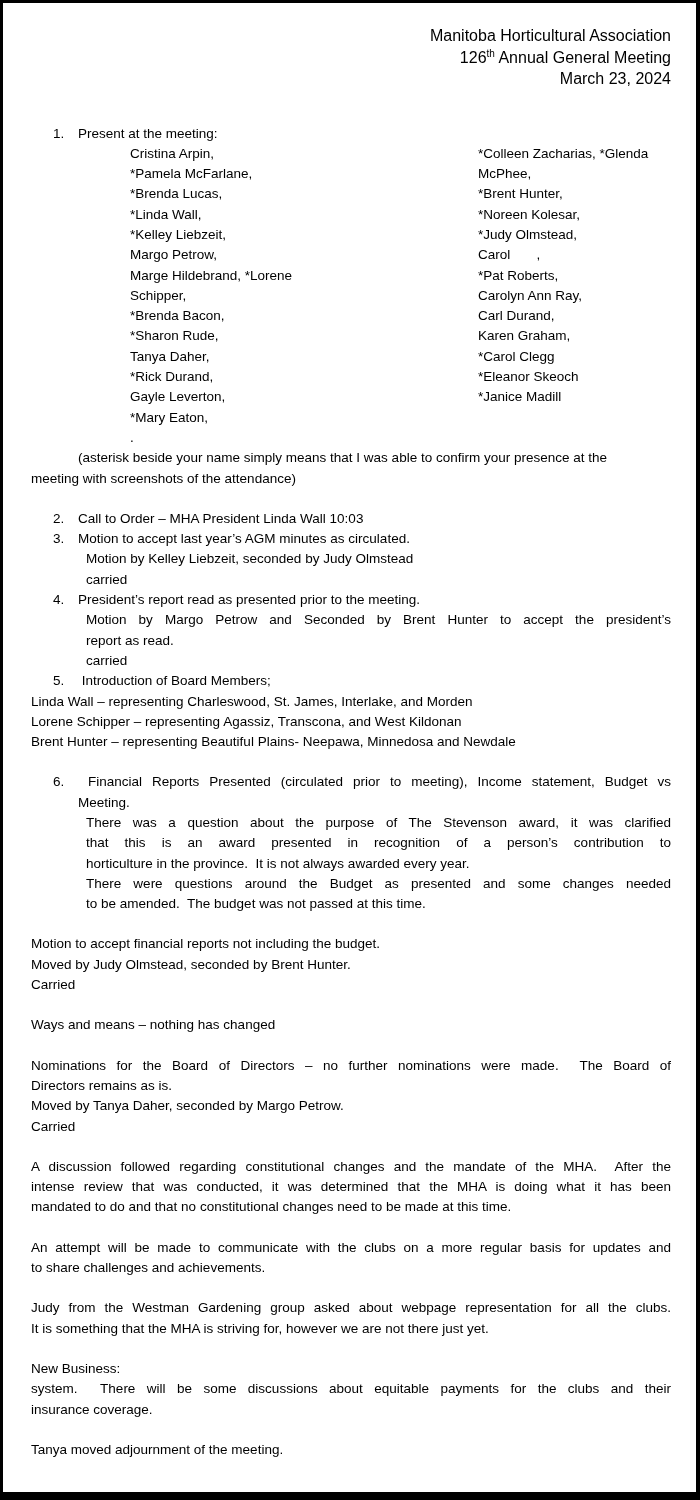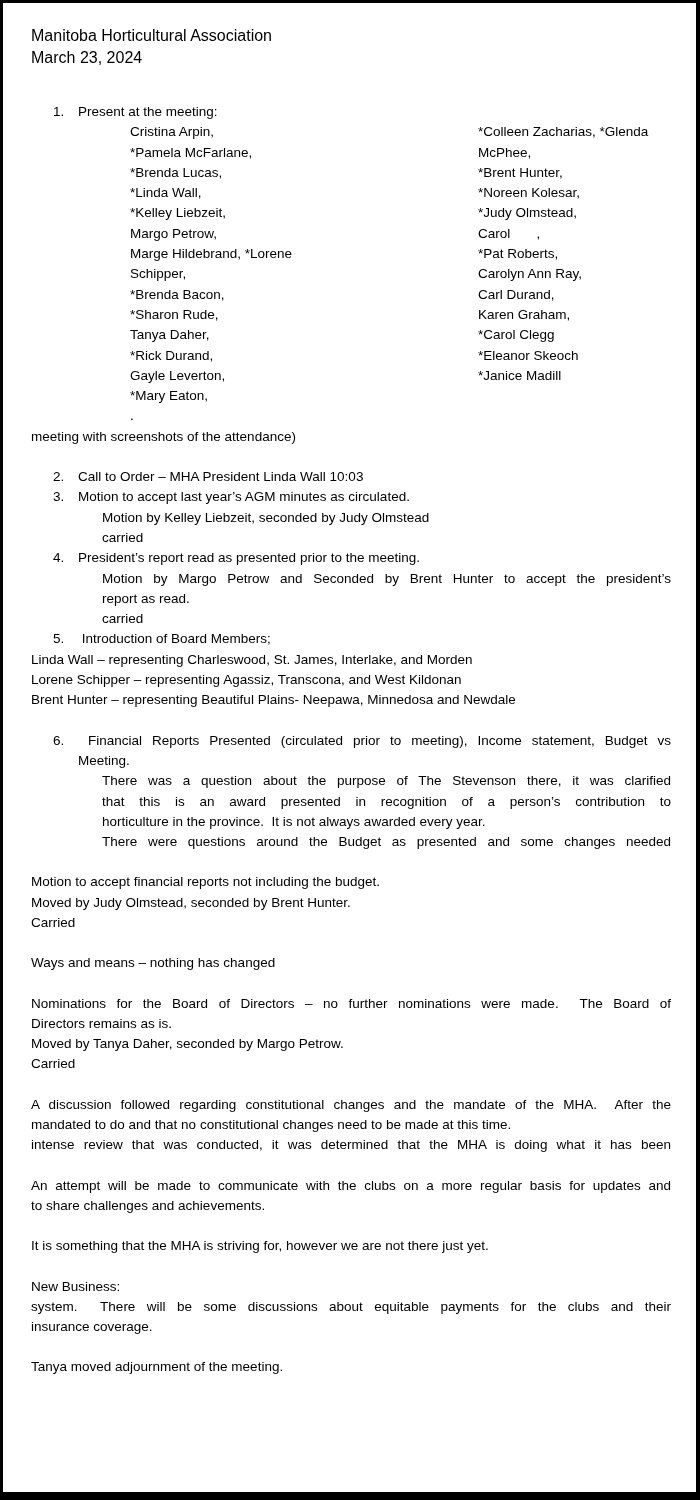--- a/index.html
+++ b/index.html
@@ -9,21 +9,21 @@
     background: #ffffff;
     border: 3px solid #000000;
     border-right-width: 4px;
     border-bottom-width: 8px;
     overflow: hidden;
     font-family: "Liberation Sans", sans-serif;
     font-size: 13.5px;
     color: #000000;
   }
   .content { padding: 22px 25px 0 28px; }
-  .title { text-align: left; font-size: 16px; }
+  .title { text-align: right; font-size: 16px; }
   .tline { line-height: 21.5px; }
   sup { font-size: 10px; vertical-align: super; line-height: 0; }
   .title-gap { height: 34px; }
   .gap { height: 20px; }
 
   .line { line-height: 20.3px; min-height: 20.3px; }
   .jline {
     text-align: justify;
     height: 20.3px;
     overflow: hidden;
@@ -31,33 +31,34 @@
   .jline::after { content: ""; display: inline-block; width: 100%; height: 0; }
 
   .item { display: flex; margin-left: 22px; }
   .num { width: 25px; flex-shrink: 0; line-height: 20.3px; }
   .itext { flex: 1; min-width: 0; }
 
   .cols { display: flex; justify-content: center; }
   .col-left { margin-left: 99px; width: 348px; }
   .col-right { flex: 1; min-width: 0; }
 
-  .sub { margin-left: 71px; }
+  .sub { margin-left: 55px; }
   .c47 { }
   .note .note-l1 { padding-left: 47px; }
   .note div { line-height: 20.3px; }
 </style>
 </head>
 <body>
 
 <div class="page">
   <div class="content">
 
     <div class="title">
       <div class="tline">Manitoba Horticultural Association</div>
+      <div class="tline"><span>126</span><sup>th</sup><span> Annual General Meeting</span></div>
       <div class="tline">March 23, 2024</div>
     </div>
 
     <div class="title-gap"></div>
 
     <div class="item">
       <span class="num">1.</span>
       <div class="itext">
         <div class="line">Present at the meeting:</div>
       </div>
@@ -92,20 +93,21 @@
           <div class="line">Carolyn Ann Ray,</div>
           <div class="line">Carl Durand,</div>
           <div class="line">Karen Graham,</div>
           <div class="line">*Carol Clegg</div>
           <div class="line">*Eleanor Skeoch</div>
           <div class="line">*Janice Madill</div>
         </div>
     </div>
 
     <div class="note">
+      <div class="note-l1">(asterisk beside your name simply means that I was able to confirm your presence at the</div>
       <div>meeting with screenshots of the attendance)</div>
     </div>
 
     <div class="gap"></div>
 
     <div class="item">
       <span class="num">2.</span>
       <div class="itext">
           <div class="line">Call to Order – MHA President Linda Wall 10:03</div>
         </div>
@@ -149,24 +151,25 @@
     <div class="gap"></div>
 
     <div class="item">
       <span class="num">6.</span>
       <div class="itext">
           <div class="line jline">&nbsp;Financial Reports Presented (circulated prior to meeting), Income statement, Budget vs</div>
           <div class="line">Meeting.</div>
         </div>
     </div>
     <div class="sub">
-        <div class="line jline">There was a question about the purpose of The Stevenson there, it was clarified</div>
+        <div class="line jline">There was a question about the purpose of The Stevenson award, it was clarified</div>
         <div class="line jline">that this is an award presented in recognition of a person’s contribution to</div>
         <div class="line">horticulture in the province.&nbsp; It is not always awarded every year.</div>
         <div class="line jline">There were questions around the Budget as presented and some changes needed</div>
+        <div class="line">to be amended.&nbsp; The budget was not passed at this time.</div>
       </div>
 
     <div class="gap"></div>
 
     <div class="c47">
         <div class="line">Motion to accept financial reports not including the budget.</div>
         <div class="line">Moved by Judy Olmstead, seconded by Brent Hunter.</div>
         <div class="line">Carried</div>
       </div>
 
@@ -182,34 +185,35 @@
         <div class="line jline">Nominations for the Board of Directors – no further nominations were made.&nbsp; The Board of</div>
         <div class="line">Directors remains as is.</div>
         <div class="line">Moved by Tanya Daher, seconded by Margo Petrow.</div>
         <div class="line">Carried</div>
       </div>
 
     <div class="gap"></div>
 
     <div>
         <div class="line jline">A discussion followed regarding constitutional changes and the mandate of the MHA.&nbsp; After the</div>
+        <div class="line jline">intense review that was conducted, it was determined that the MHA is doing what it has been</div>
         <div class="line">mandated to do and that no constitutional changes need to be made at this time.</div>
-        <div class="line jline">intense review that was conducted, it was determined that the MHA is doing what it has been</div>
       </div>
 
     <div class="gap"></div>
 
     <div>
         <div class="line jline">An attempt will be made to communicate with the clubs on a more regular basis for updates and</div>
         <div class="line">to share challenges and achievements.</div>
       </div>
 
     <div class="gap"></div>
 
     <div>
+        <div class="line jline">Judy from the Westman Gardening group asked about webpage representation for all the clubs.</div>
         <div class="line">It is something that the MHA is striving for, however we are not there just yet.</div>
       </div>
 
     <div class="gap"></div>
 
     <div>
         <div class="line">New Business:</div>
         <div class="line jline">system.&nbsp; There will be some discussions about equitable payments for the clubs and their</div>
         <div class="line">insurance coverage.</div>
       </div>

